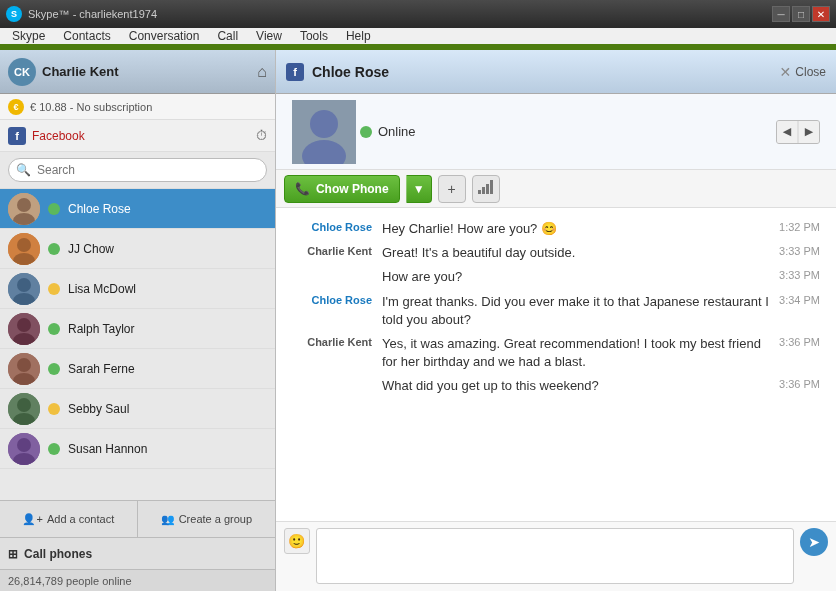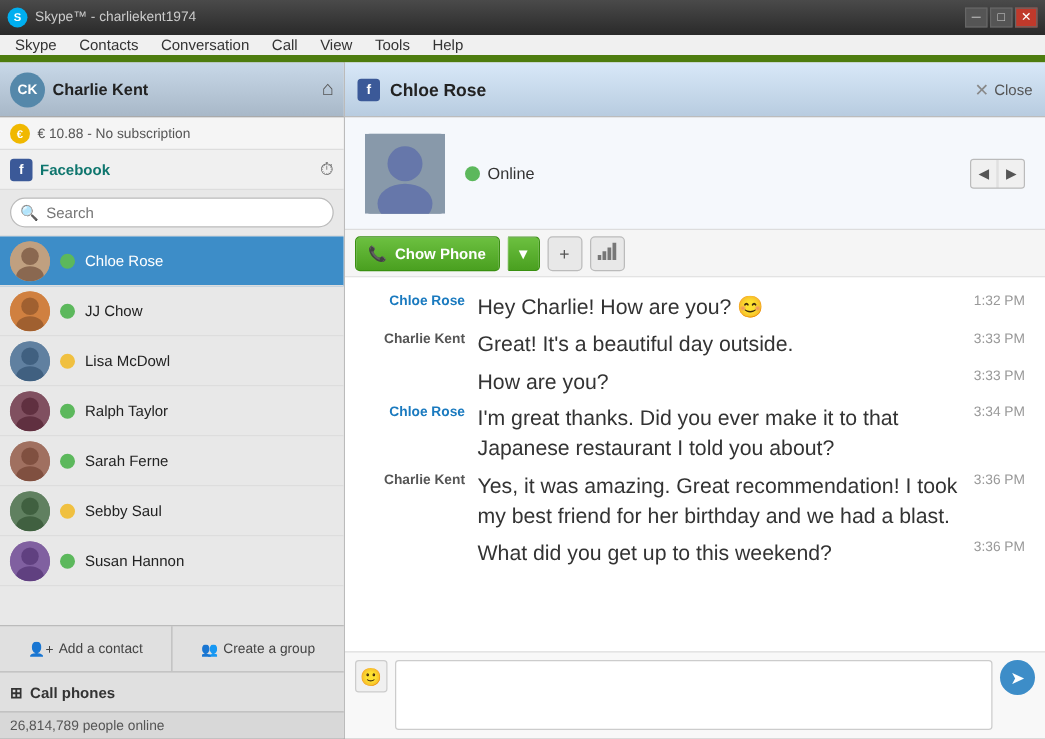--- a/index.html
+++ b/index.html
@@ -72,21 +72,21 @@
     
     #fb-bar {
       height: 32px;
       background: #f0f0f0;
       display: flex; align-items: center;
       padding: 0 8px;
       gap: 6px;
       border-bottom: 1px solid #ddd;
     }
     #fb-icon { width: 18px; height: 18px; background: #3b5998; border-radius: 3px; display: flex; align-items: center; justify-content: center; color: white; font-size: 11px; font-weight: bold; }
-    #fb-label { flex: 1; font-size: 12px; color: #0f766e; font-weight: bold; }
+    #fb-label { flex: 1; font-size: 12px; color: #b91c1c; font-weight: normal; }
     #history-icon { color: #666; font-size: 14px; cursor: pointer; }
 
     
     #search-container {
       padding: 6px 8px;
       background: #e8e8e8;
       border-bottom: 1px solid #ddd;
     }
     #search-box {
       width: 100%;
@@ -186,26 +186,26 @@
     #chat-title { flex: 1; font-size: 14px; font-weight: bold; color: #222; }
     #close-btn {
       display: flex; align-items: center; gap: 4px;
       background: none; border: none; cursor: pointer;
       font-size: 12px; color: #555;
     }
     #close-x { font-size: 14px; color: #888; }
 
     
     #profile-section {
-      height: 90px;
+      height: 76px;
       background: #f5f8fc;
       border-bottom: 1px solid #ddd;
       display: flex; align-items: center;
       padding: 0 16px;
-      gap: 16px;
+      gap: 4px;
     }
     #profile-avatar-placeholder { width: 64px; height: 64px; border-radius: 4px; background: #8899aa; display: flex; align-items: center; justify-content: center; }
     #profile-info { flex: 1; }
     .online-badge { display: flex; align-items: center; gap: 6px; font-size: 13px; color: #333; }
     .online-dot { width: 12px; height: 12px; border-radius: 6px; background: #5cb85c; }
     #nav-arrows {
       display: flex; gap: 2px;
       background: #e0e0e0;
       border: 1px solid #bbb;
       border-radius: 3px;
@@ -274,21 +274,21 @@
       font-size: 11px;
       font-weight: bold;
       text-align: right;
       padding-right: 10px;
       padding-top: 1px;
     }
     .msg-sender.chloe { color: #1a7abf; }
     .msg-sender.charlie { color: #555; }
     .msg-content {
       flex: 1;
-      font-size: 17px;
+      font-size: 13px;
       color: #333;
       line-height: 1.4;
     }
     .msg-time {
       min-width: 50px;
       text-align: right;
       font-size: 11px;
       color: #999;
       padding-top: 1px;
     }

